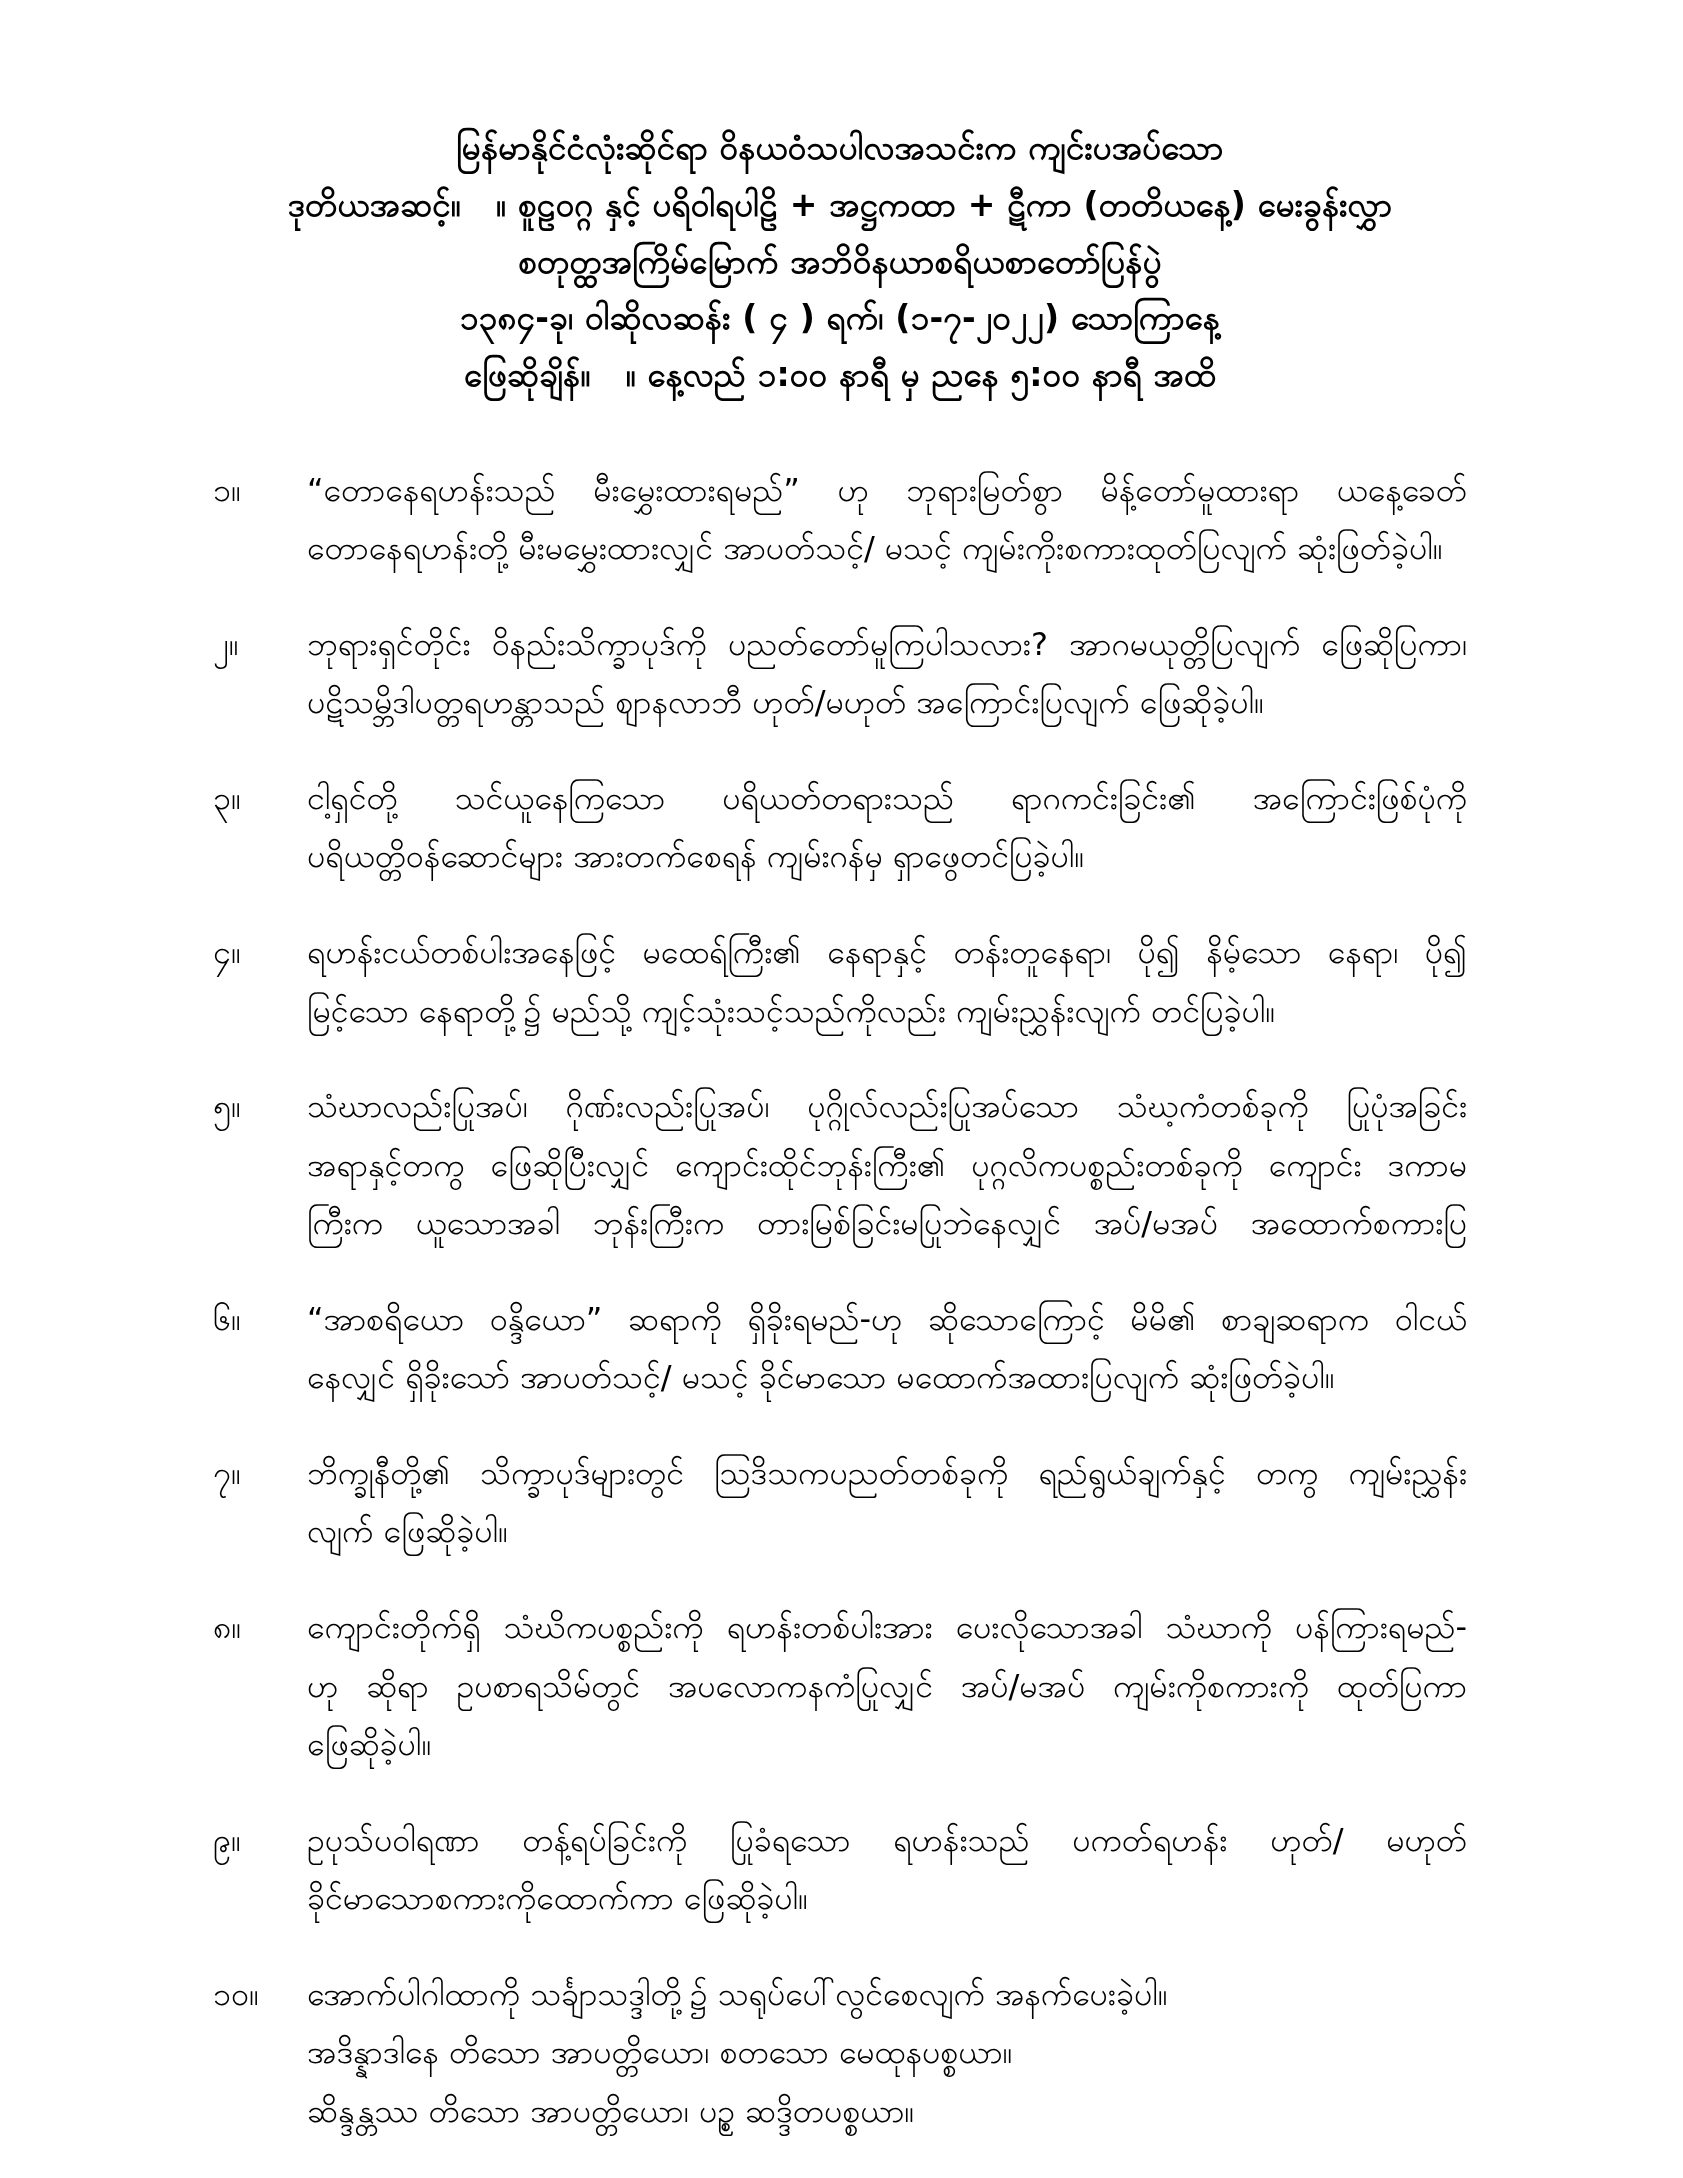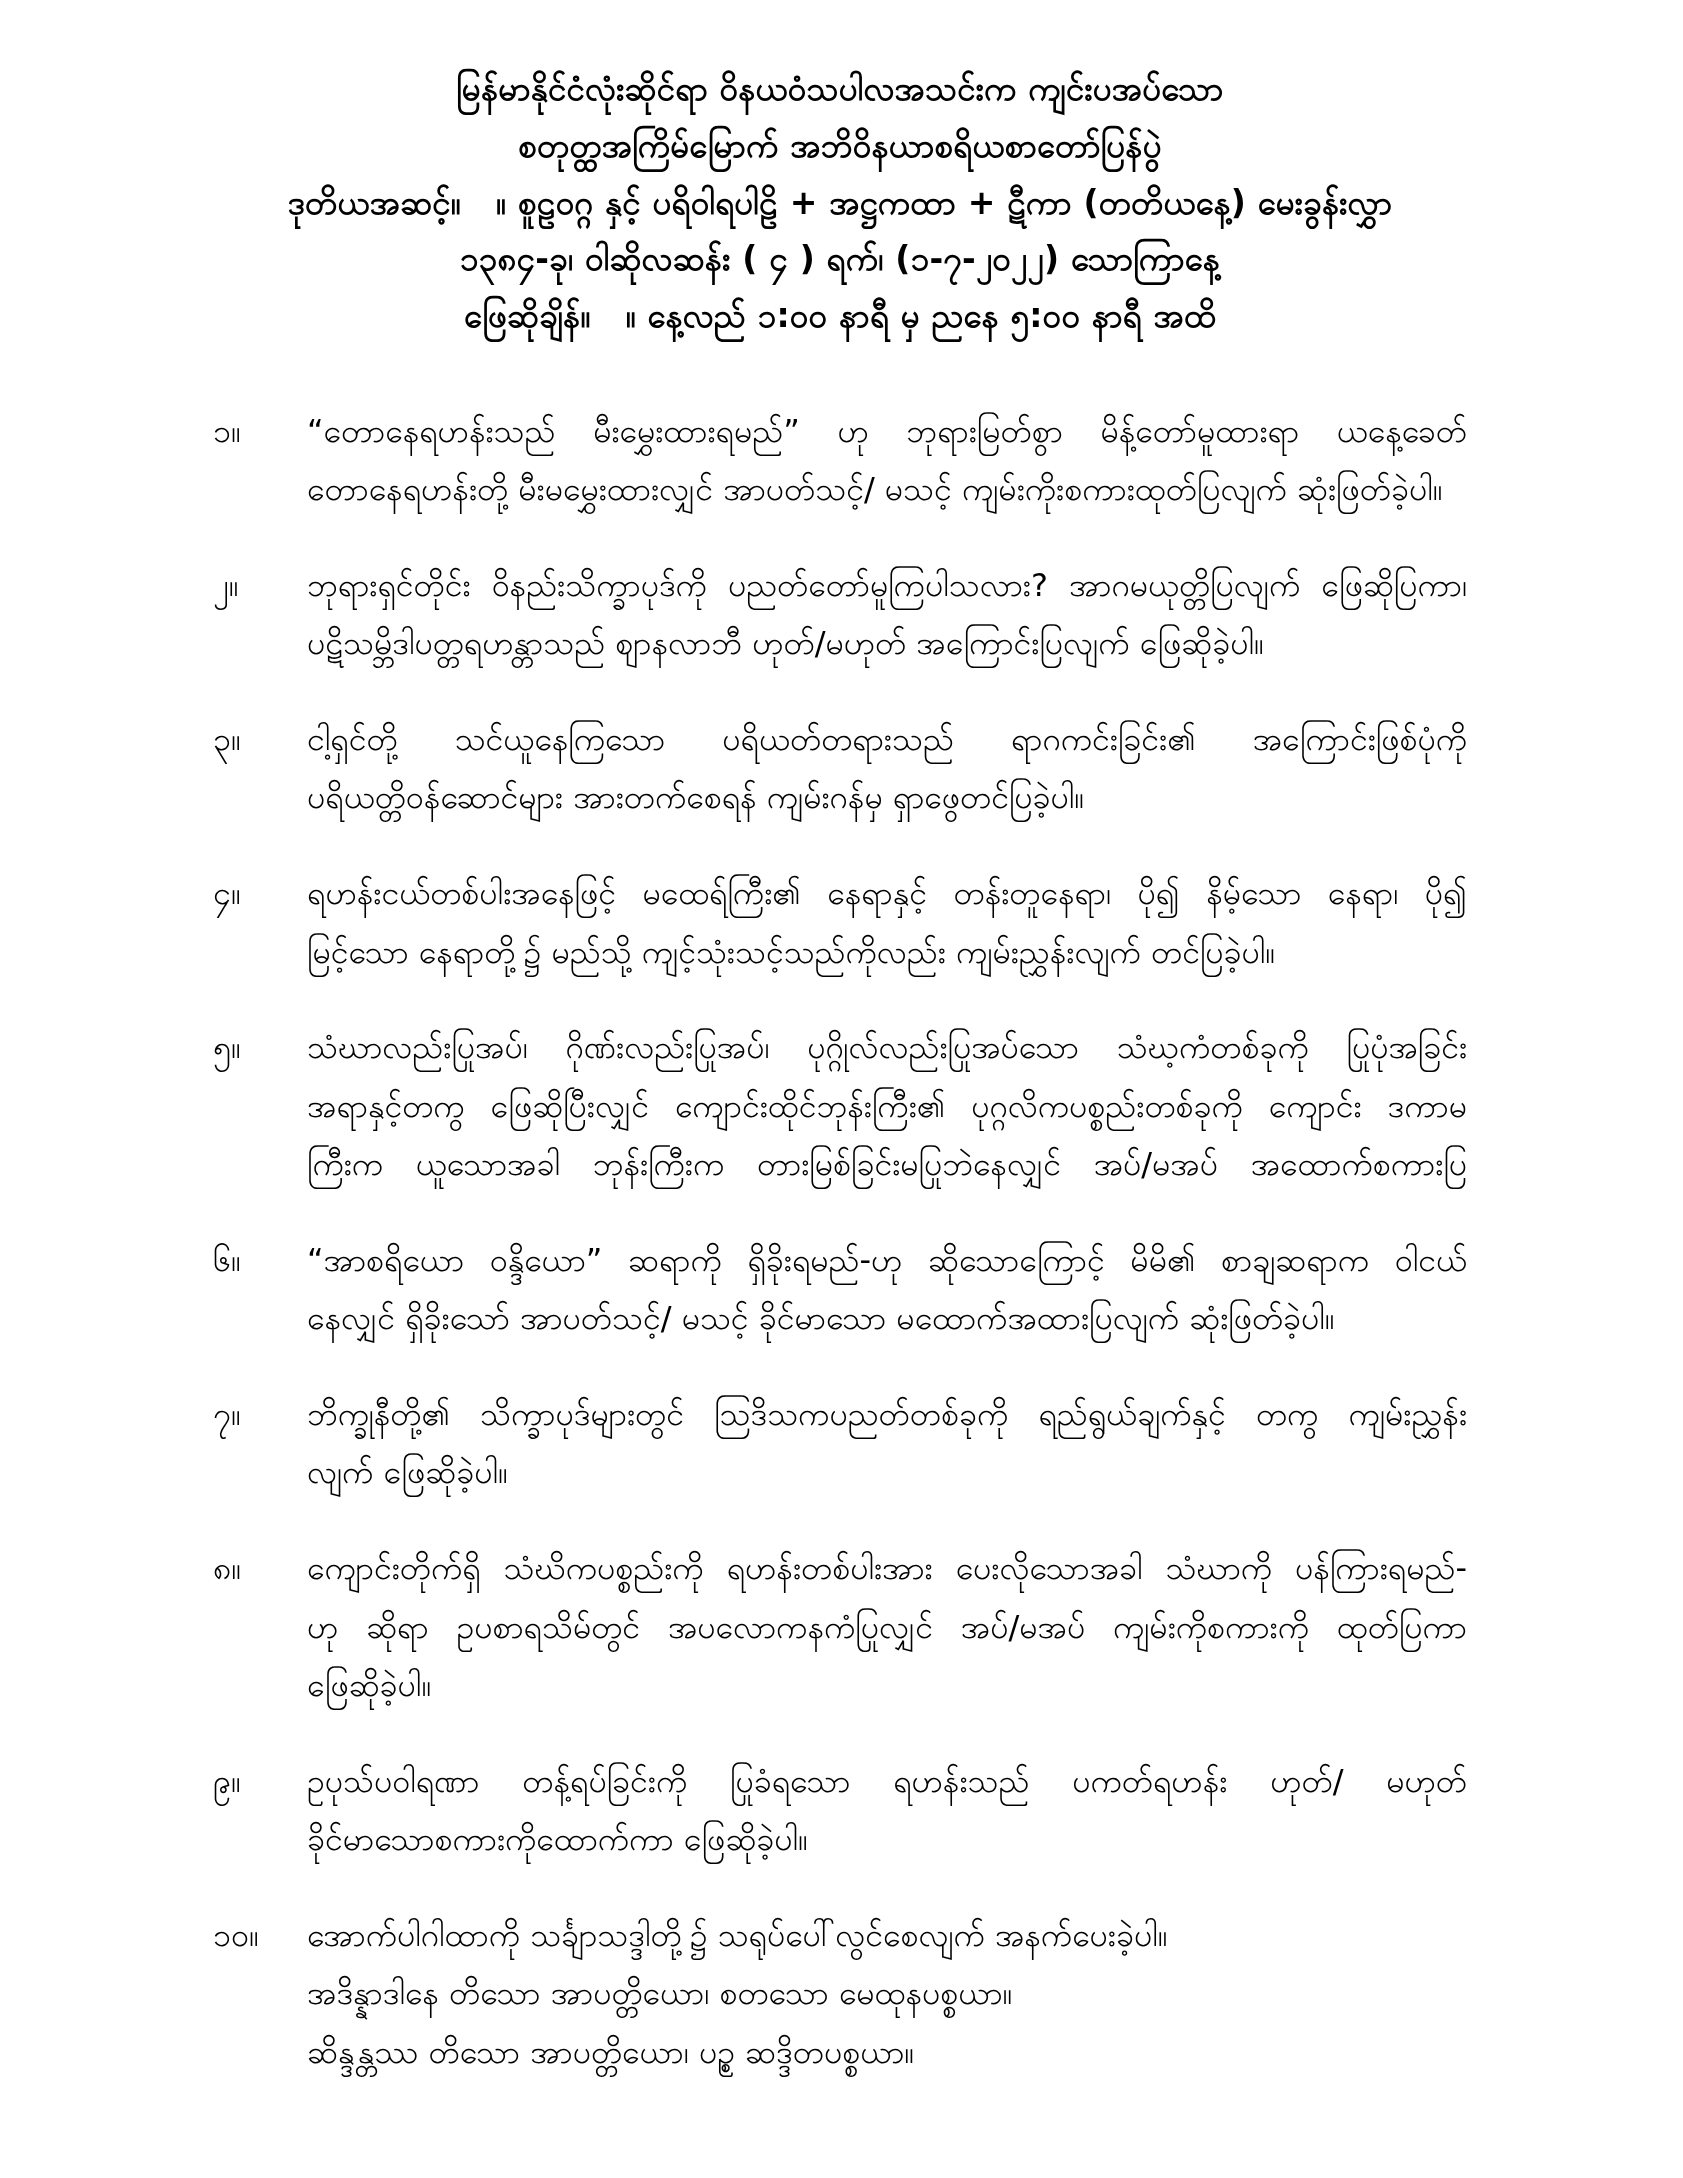--- a/index.html
+++ b/index.html
@@ -11,21 +11,21 @@
   body {
     width: 1683px;
     height: 2178px;
     overflow: hidden;
     font-family: "DejaVu Sans", sans-serif;
   }
   .page {
     box-sizing: border-box;
     width: 1683px;
     height: 1816px;
-    padding: 61px 216px 0 213px;
+    padding: 120px 216px 0 213px;
   }
   .doc-header {
     text-align: center;
     font-weight: bold;
     font-size: 33px;
     line-height: 1.72;
     letter-spacing: 0.2px;
   }
   .doc-header .h-line {
     white-space: pre-wrap;
@@ -57,22 +57,22 @@
     text-align-last: left;
   }
 </style>
 </head>
 <body>
 
 <div class="page">
 
   <div class="doc-header">
     <div class="h-line">မြန်မာနိုင်ငံလုံးဆိုင်ရာ ဝိနယဝံသပါလအသင်းက ကျင်းပအပ်သော</div>
+    <div class="h-line">ဒုတိယအဆင့်။   ။ စူဠဝဂ္ဂ နှင့် ပရိဝါရပါဠိ + အဋ္ဌကထာ + ဋီကာ (တတိယနေ့) မေးခွန်းလွှာ</div>
     <div class="h-line">စတုတ္ထအကြိမ်မြောက် အဘိဝိနယာစရိယစာတော်ပြန်ပွဲ</div>
-    <div class="h-line">ဒုတိယအဆင့်။   ။ စူဠဝဂ္ဂ နှင့် ပရိဝါရပါဠိ + အဋ္ဌကထာ + ဋီကာ (တတိယနေ့) မေးခွန်းလွှာ</div>
     <div class="h-line">၁၃၈၄-ခု၊ ဝါဆိုလဆန်း ( ၄ ) ရက်၊ (၁-၇-၂၀၂၂) သောကြာနေ့</div>
     <div class="h-line">ဖြေဆိုချိန်။   ။ နေ့လည် ၁:၀၀ နာရီ မှ ညနေ ၅:၀၀ နာရီ အထိ</div>
   </div>
 
   <div class="questions">
 
     <div class="question">
       <div class="q-num">၁။</div>
       <div class="q-body">
         <div class="q-line just">“တောနေရဟန်းသည် မီးမွှေးထားရမည်” ဟု ဘုရားမြတ်စွာ မိန့်တော်မူထားရာ ယနေ့ခေတ်</div>

